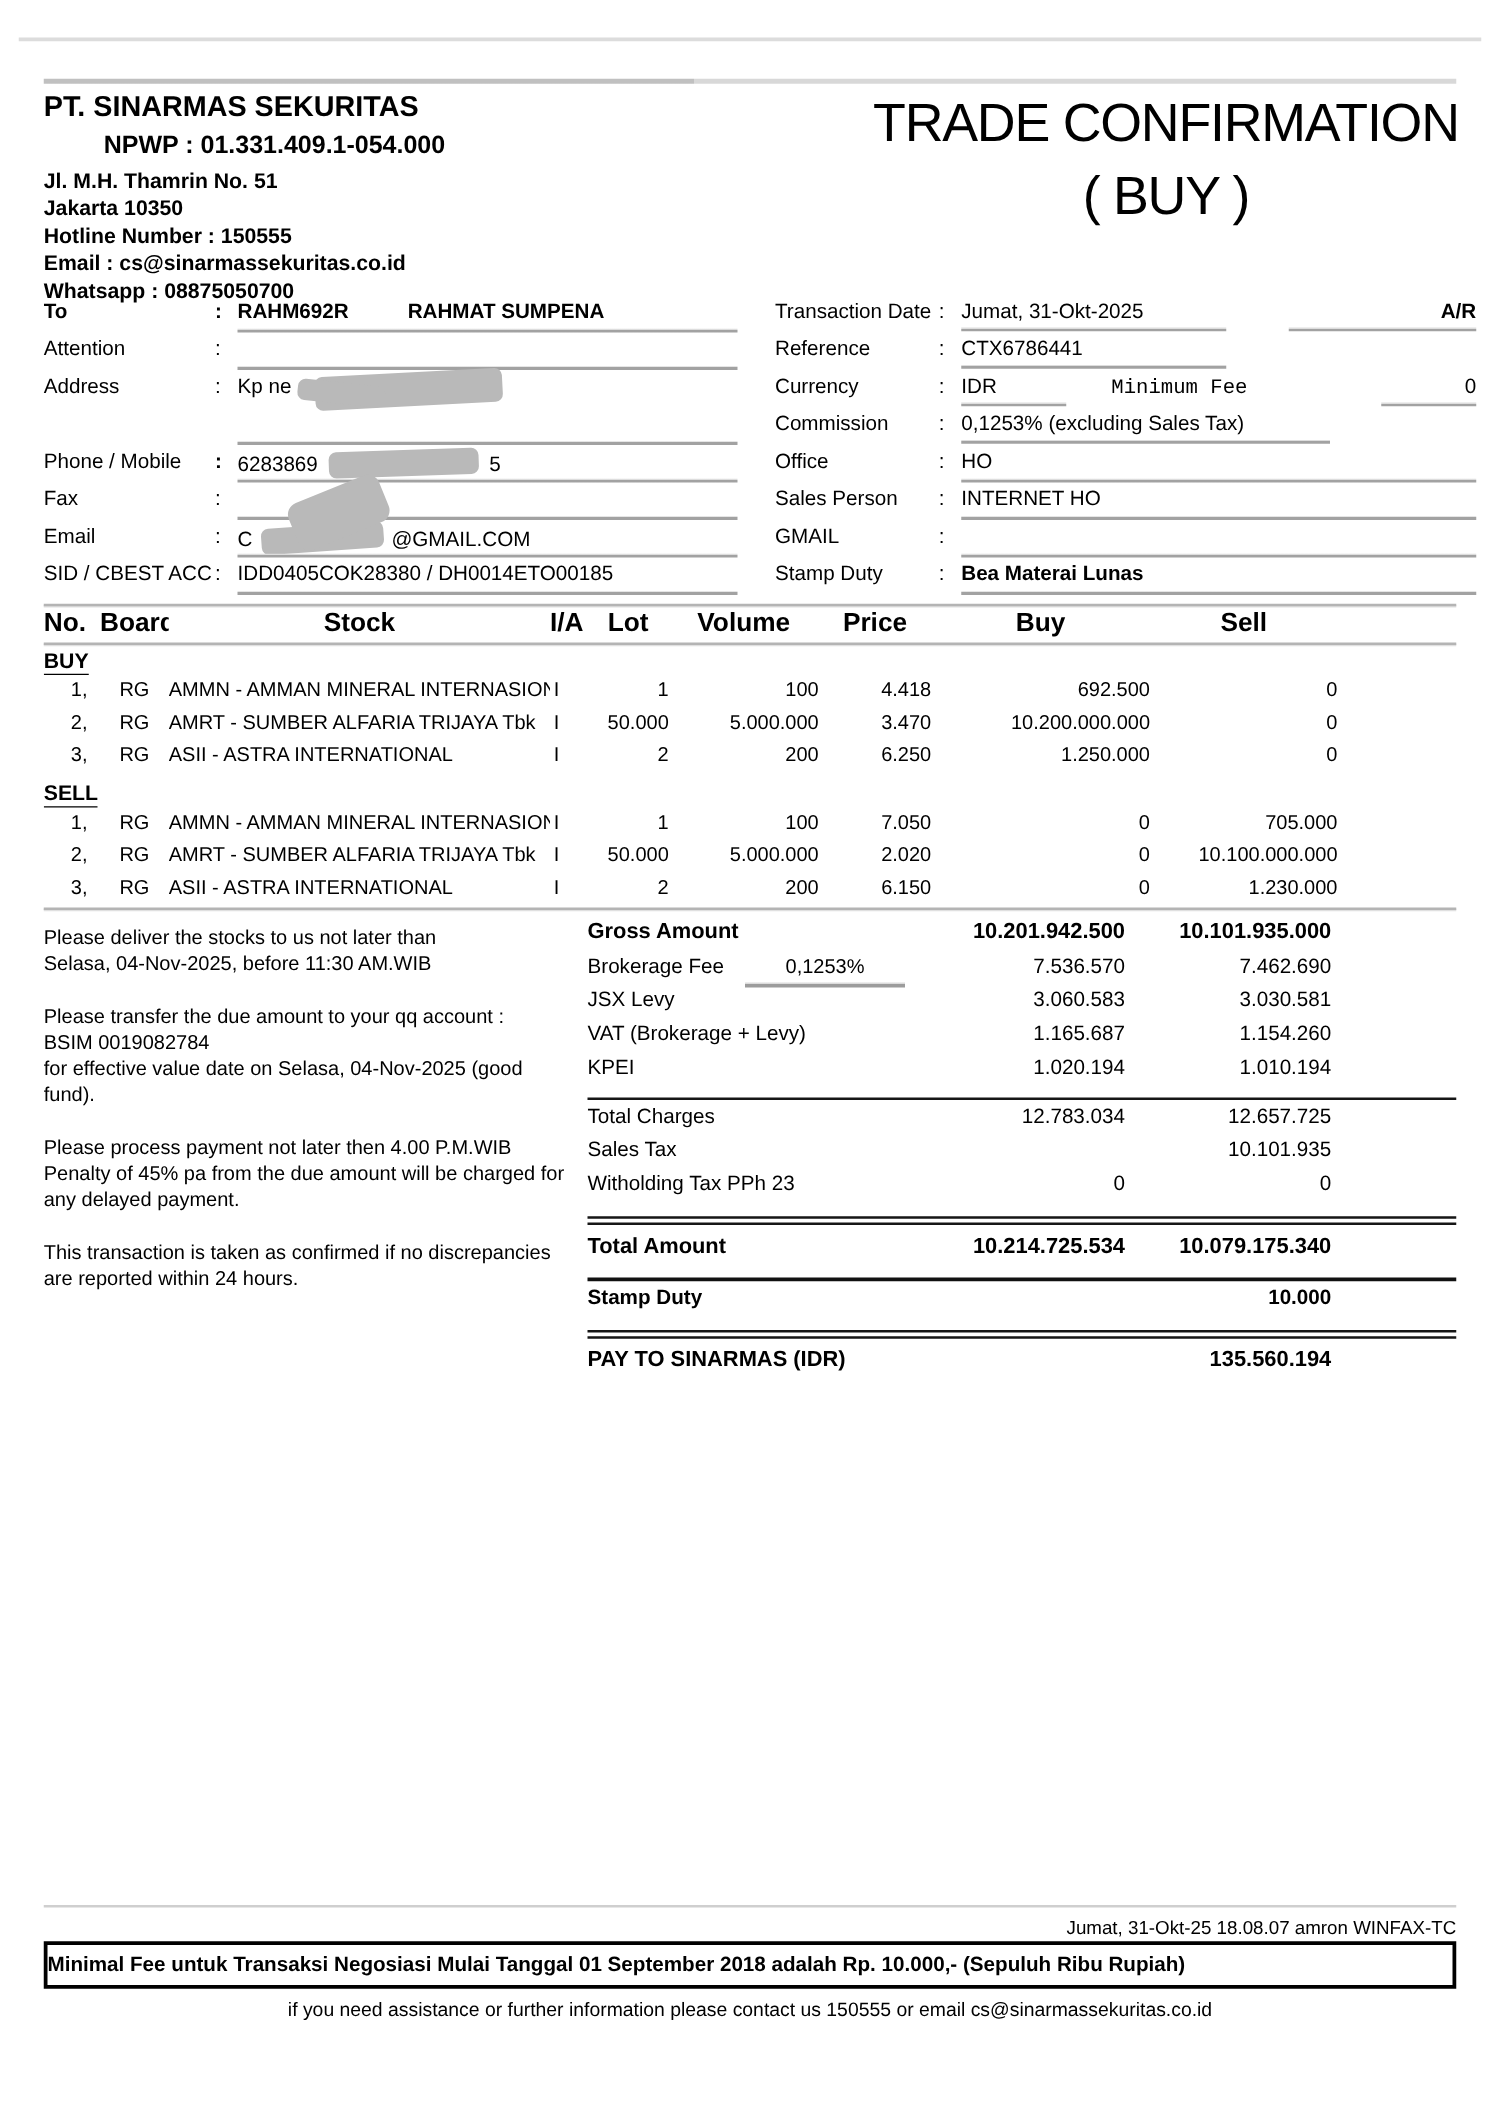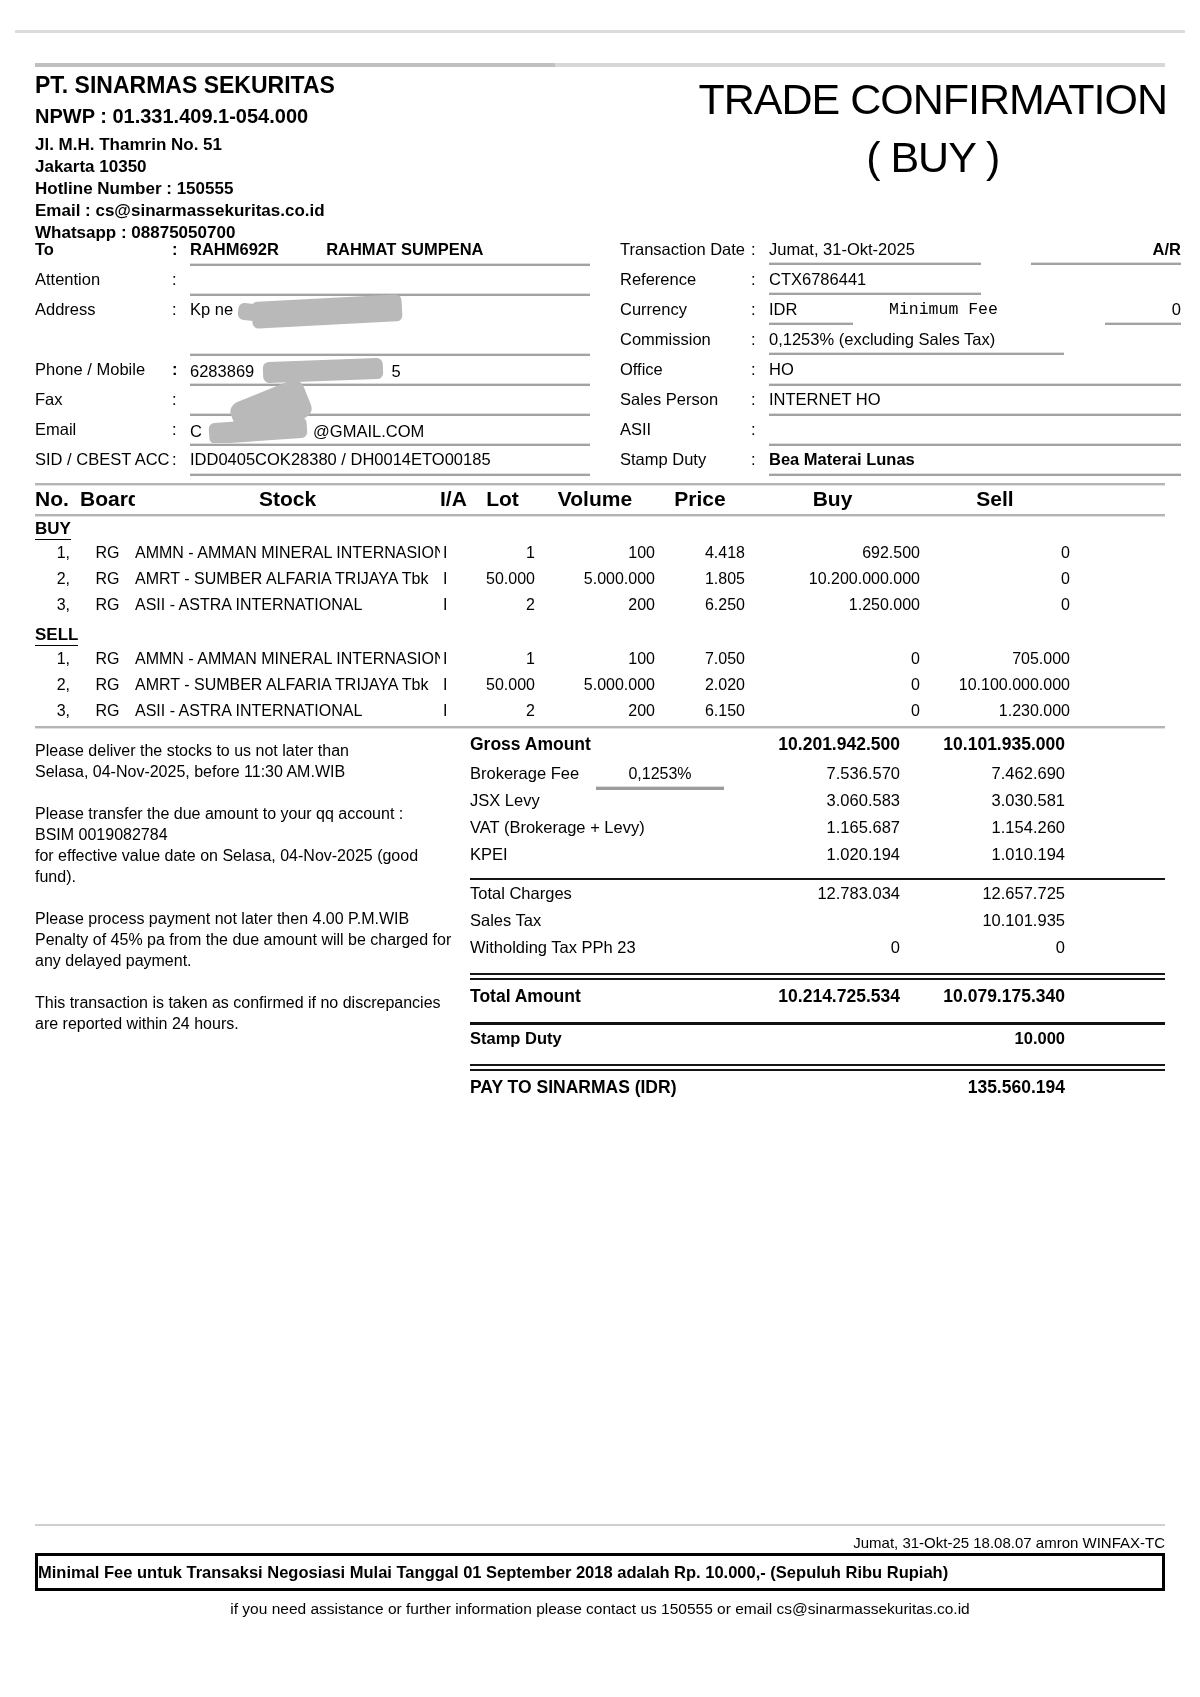--- a/index.html
+++ b/index.html
@@ -8,21 +8,21 @@
     position:relative; width:1200px; height:1697px; background:#fff;
     font-family:"Liberation Sans", sans-serif; color:#000; overflow:hidden;
   }
   .rule { position:absolute; }
   .rule-top1 { left:15px; right:15px; top:30px; height:3px; background:#dcdcdc; }
   .rule-top2 { left:35px; right:35px; top:63px; height:4px;
                background:linear-gradient(to right,#c0c0c0 0 46%, #d8d8d8 46%); }
   
   .letterhead { position:absolute; left:35px; top:72px; font-weight:bold; }
   .lh-name  { font-size:23px; letter-spacing:0; }
-  .lh-npwp  { font-size:20px; margin-top:6px; }
+  .lh-npwp  { font-size:20px; margin-top:6px;margin-left:48px; }
   .lh-small { font-size:17px; line-height:22px; margin-top:6px; }
   
   .doc-title { position:absolute; right:33px; top:70px; text-align:center;
                font-size:43px; letter-spacing:-1px; line-height:58px; font-weight:400; }
   
   .fields { position:absolute; top:240px; }
   .fields-left  { left:35px;  width:555px; }
   .fields-right { left:604px; width:561px;margin-left:16px; }
   .frow { display:flex; align-items:flex-start; height:30px; font-size:16.5px; white-space:nowrap; }
   .flabel { width:137px; }
@@ -203,21 +203,21 @@
       <div class="flabel">Office</div>
       <div class="fcolon">:</div>
       <div class="fvalue uline">HO</div>
     </div>
     <div class="frow">
       <div class="flabel">Sales Person</div>
       <div class="fcolon">:</div>
       <div class="fvalue uline">INTERNET HO</div>
     </div>
     <div class="frow">
-      <div class="flabel">ASII</div>
+      <div class="flabel">GMAIL</div>
       <div class="fcolon">:</div>
       <div class="fvalue uline"></div>
     </div>
     <div class="frow">
       <div class="flabel">Stamp Duty</div>
       <div class="fcolon">:</div>
       <div class="fvalue uline bold">Bea Materai Lunas</div>
     </div>
   </div>
 
@@ -267,21 +267,21 @@
           <td class="c-buy">692.500</td>
           <td class="c-sell">0</td>
         </tr>
         <tr>
           <td class="c-no">2,</td>
           <td class="c-board">RG</td>
           <td class="c-stock">AMRT - SUMBER ALFARIA TRIJAYA Tbk</td>
           <td class="c-ia">I</td>
           <td class="c-lot">50.000</td>
           <td class="c-vol">5.000.000</td>
-          <td class="c-price">1.805</td>
+          <td class="c-price">3.470</td>
           <td class="c-buy">10.200.000.000</td>
           <td class="c-sell">0</td>
         </tr>
         <tr>
           <td class="c-no">3,</td>
           <td class="c-board">RG</td>
           <td class="c-stock">ASII - ASTRA INTERNATIONAL</td>
           <td class="c-ia">I</td>
           <td class="c-lot">2</td>
           <td class="c-vol">200</td>

